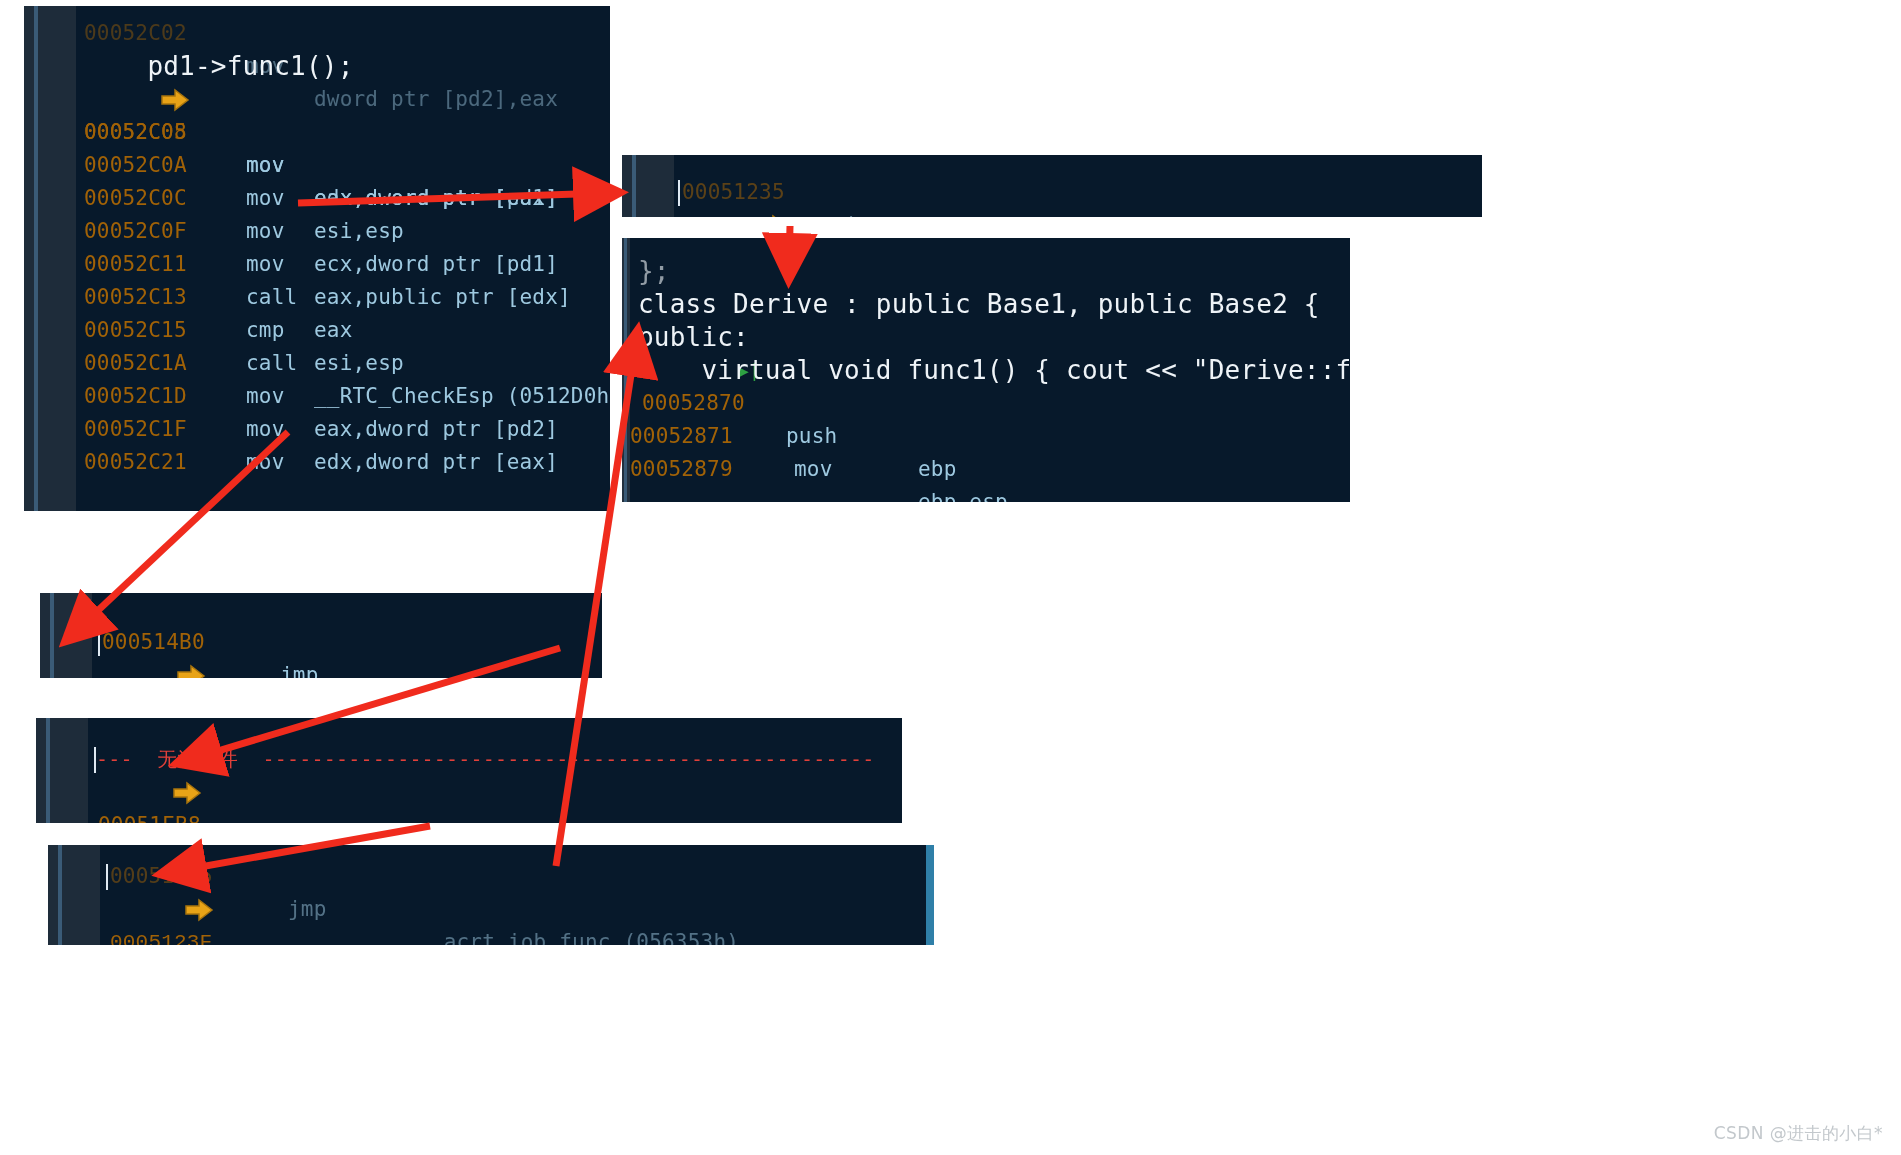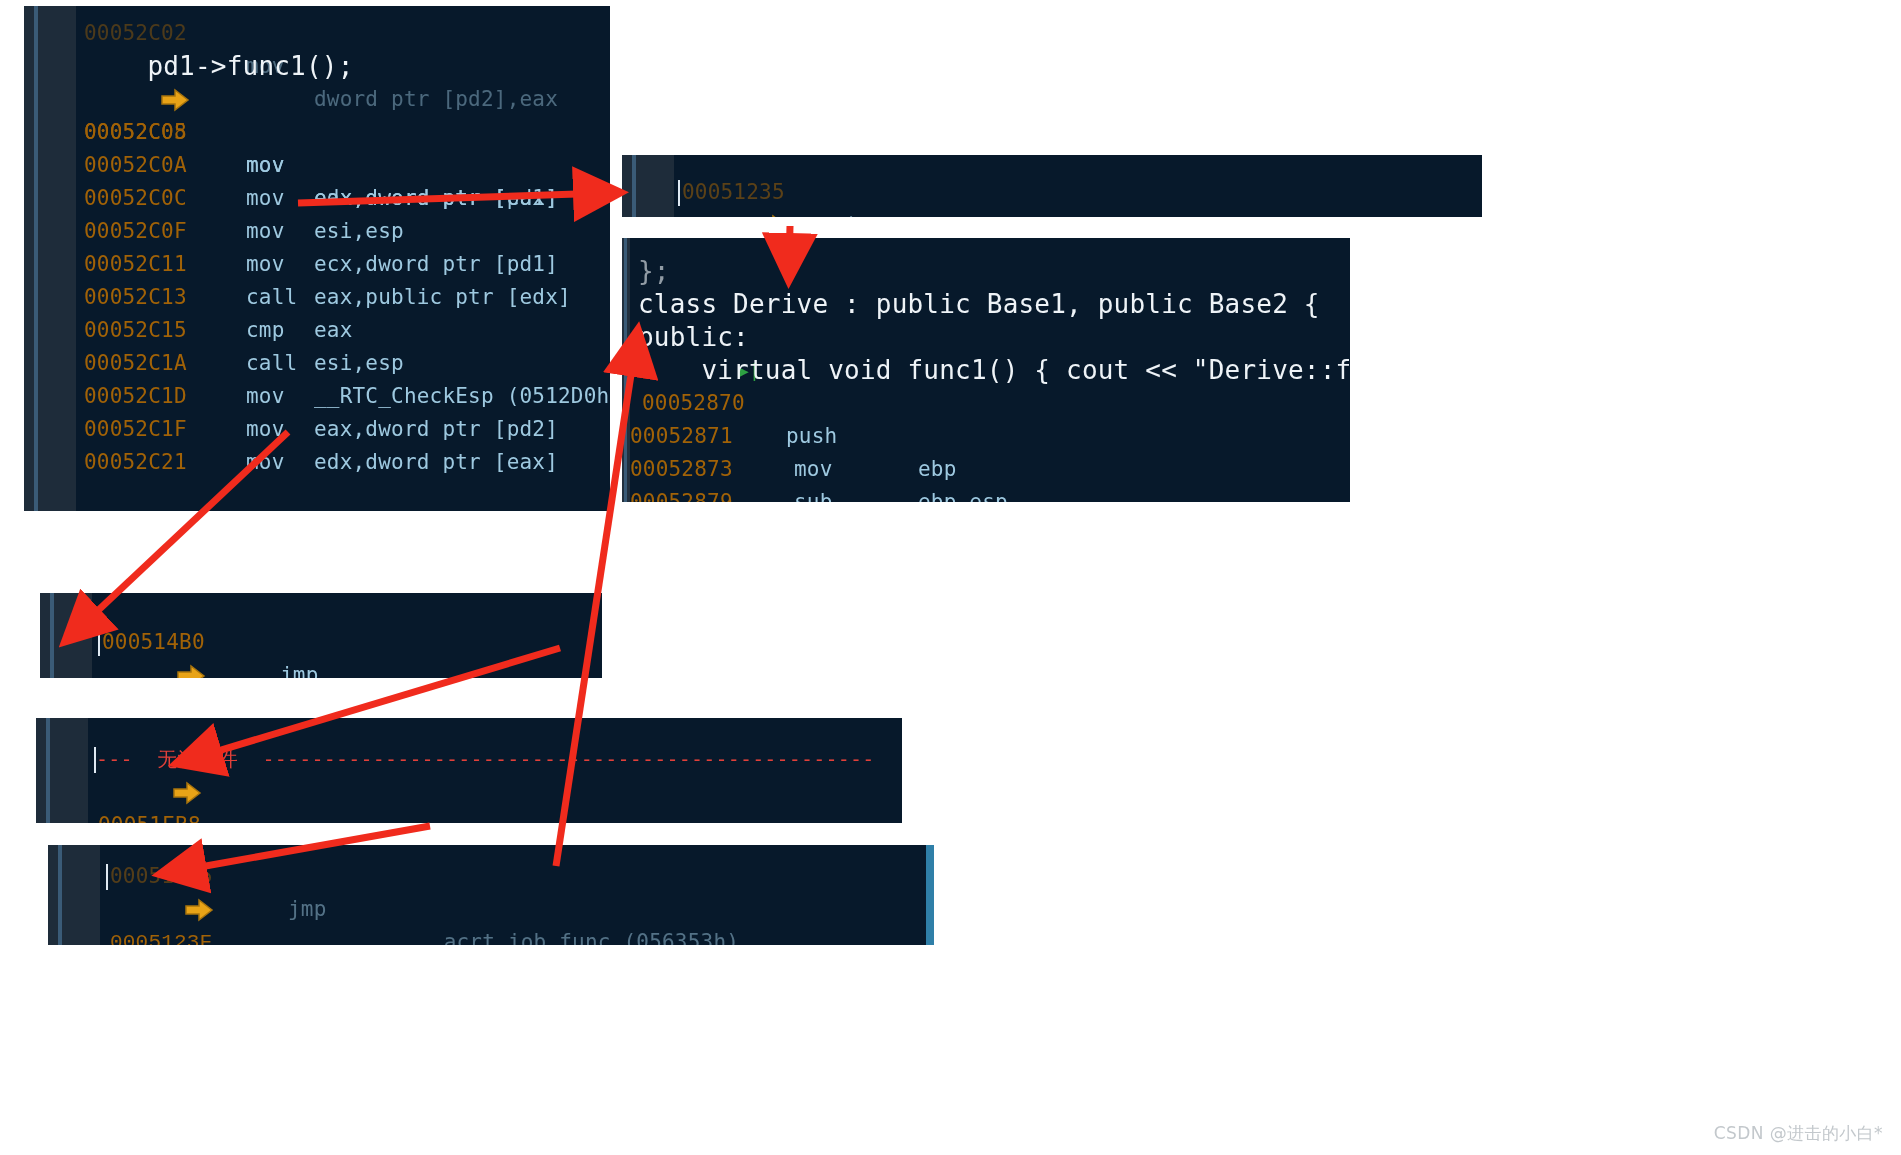--- a/index.html
+++ b/index.html
@@ -241,25 +241,20 @@
         <span class="addr" style="left:20px;text-align:right;">00052870</span>
         <span class="mnem" style="left:164px;">push</span>
         <span class="ops" style="left:296px;">ebp</span>
       </div>
       <div class="row">
         <span class="addr" style="left:8px;">00052871</span>
         <span class="mnem" style="left:172px;">mov</span>
         <span class="ops" style="left:296px;">ebp,esp</span>
       </div>
       <div class="row">
-        <span class="addr" style="left:8px;">00052873</span>
-        <span class="mnem" style="left:172px;">sub</span>
-        
-      </div>
-      <div class="row">
         <span class="addr" style="left:8px;">00052879</span>
         
         
       </div>
       <div class="row">
         
         
         
       </div>
 

